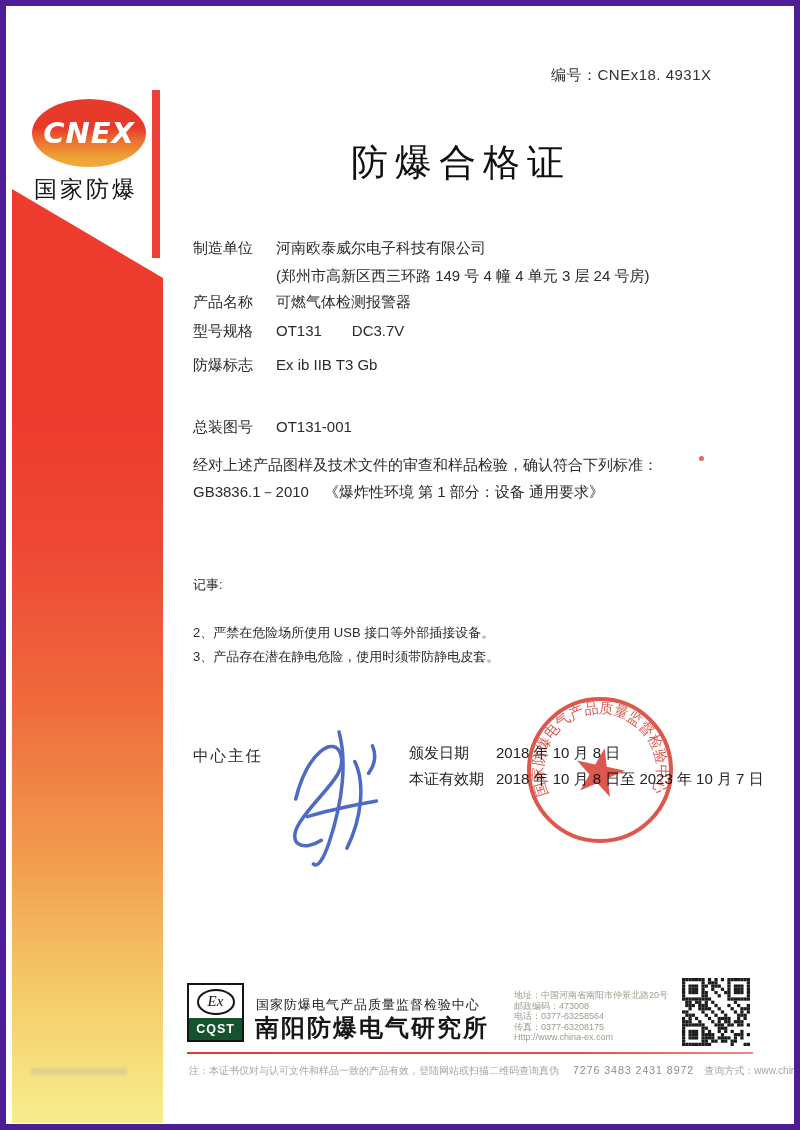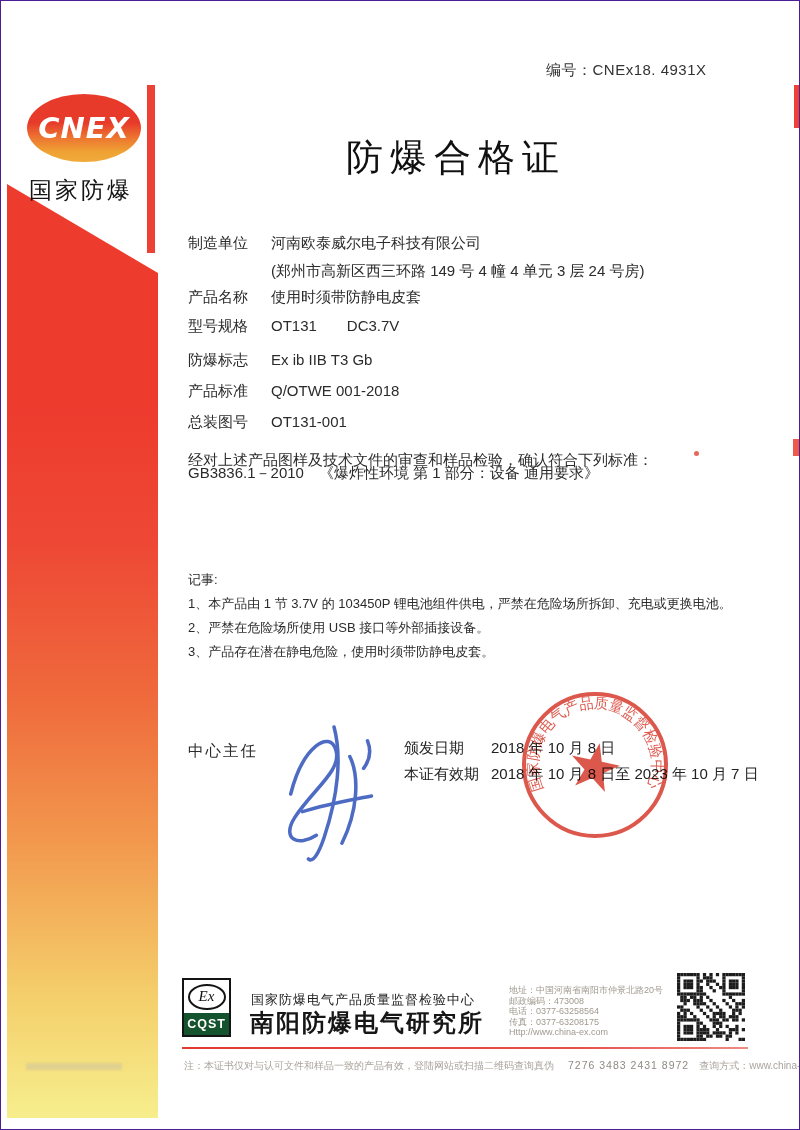--- a/index.html
+++ b/index.html
@@ -1,37 +1,37 @@
 <!DOCTYPE html>
 <html><head>
 <meta charset="utf-8">
 <style>
   html,body{margin:0;padding:0;background:#f3f1ed;}
   body{font-family:"Liberation Sans","DejaVu Sans",sans-serif;}
   .page{position:relative;width:800px;height:1130px;margin:0 auto;background:#ffffff;
-        border:1px solid #4c1d95;box-sizing:border-box;overflow:hidden;color:#2b2b2b;}
+        border:6px solid #4c1d95;box-sizing:border-box;overflow:hidden;color:#2b2b2b;}
 
   
   .band{position:absolute;left:6px;top:183px;width:151px;height:934px;
         background:linear-gradient(180deg,#ed3b2e 0%,#ed3b2e 23%,#ee4735 38%,#ef6a3c 55%,#f29a4e 71%,#f4cf6b 87%,#f7ee8d 100%);
         clip-path:polygon(0 0,151px 89px,151px 934px,0 934px);}
   .wm{position:absolute;left:146px;top:930px;transform:rotate(-90deg);transform-origin:0 0;
       font-family:"DejaVu Sans","Liberation Sans",sans-serif;font-style:italic;font-weight:bold;
       font-size:150px;letter-spacing:22px;color:#f8f2da;white-space:nowrap;line-height:1;}
   .strip{position:absolute;left:146px;top:84px;width:8px;height:168px;background:#ee4135;}
   .band-smudge{position:absolute;left:25px;top:1062px;width:96px;height:7px;background:#b9b5ad;opacity:.35;filter:blur(1px);}
 
   
   .certno{position:absolute;left:545px;top:60px;font-size:15px;color:#333;letter-spacing:.5px;}
   .logo{position:absolute;left:26px;top:93px;width:120px;}
   .logo-ellipse{width:114px;height:68px;border-radius:50%;display:flex;align-items:center;justify-content:center;
         background:linear-gradient(180deg,#e73a2b 0%,#e73a2b 42%,#ec7030 62%,#efa233 85%,#f0ab3a 100%);}
   .logo-brand{color:#fff;font-style:italic;font-weight:bold;font-size:29px;letter-spacing:1px;
         font-family:"DejaVu Sans","Liberation Sans",sans-serif;}
-  .logo-caption{margin-top:13px;margin-left:2px;font-size:23px;letter-spacing:3px;color:#141414;white-space:nowrap;}
+  .logo-caption{margin-top:7px;margin-left:2px;font-size:23px;letter-spacing:3px;color:#141414;white-space:nowrap;}
   .title{position:absolute;left:185px;top:132px;width:540px;margin:0;text-align:center;
          font-size:37px;font-weight:normal;letter-spacing:7px;color:#101010;}
 
   
   .row{position:absolute;left:187px;right:28px;font-size:15px;white-space:nowrap;}
   .lab{display:inline-block;width:83px;color:#2b2b2b;}
   .val{white-space:pre;color:#2b2b2b;}
   .sub{position:absolute;left:270px;font-size:15px;white-space:nowrap;color:#2b2b2b;}
 
   
@@ -39,21 +39,21 @@
   .noteline{font-size:13px;}
 
   
   .director{position:absolute;left:187px;top:740px;font-size:15.5px;letter-spacing:2px;}
   .issue-row{position:absolute;left:403px;font-size:15px;white-space:nowrap;color:#222;}
   .issue-lab{display:inline-block;width:87px;}
   .signature{position:absolute;left:272px;top:716px;width:128px;height:148px;opacity:.92;}
   .stamp{position:absolute;left:514px;top:684px;width:160px;height:160px;opacity:.85;mix-blend-mode:multiply;}
 
   
-  .exbadge{position:absolute;left:181px;top:977px;width:49px;border:2px solid #141414;box-sizing:border-box;background:#fff;}
+  .exbadge{position:absolute;left:181px;top:977px;width:57px;border:2px solid #141414;box-sizing:border-box;background:#fff;}
   .ex-top{height:33px;display:flex;align-items:center;justify-content:center;}
   .ex-oval{width:38px;height:26px;border:2px solid #141414;border-radius:50%;display:flex;align-items:center;justify-content:center;
            font-family:"Liberation Serif","DejaVu Serif",serif;font-style:italic;font-size:15px;color:#141414;box-sizing:border-box;}
   .ex-bottom{height:22px;background:#14532d;color:#fff;font-weight:bold;font-size:12.5px;letter-spacing:1px;
              display:flex;align-items:center;justify-content:center;}
   .center-name{position:absolute;left:250px;top:990px;font-size:13px;letter-spacing:1px;color:#222;white-space:nowrap;}
   .institute{position:absolute;left:249px;top:1006px;font-size:24px;font-weight:bold;letter-spacing:2px;color:#161616;white-space:nowrap;}
   .addr{position:absolute;left:508px;top:984px;font-size:9px;line-height:10.5px;color:#a09a90;white-space:nowrap;}
   .qr{position:absolute;left:676px;top:972px;width:68px;height:68px;}
   .redrule{position:absolute;left:181px;top:1046px;width:566px;height:2px;
@@ -61,21 +61,21 @@
   .footnote{position:absolute;left:183px;top:1058px;font-size:10px;color:#aaa49c;white-space:nowrap;}
   .footnote .code{font-size:10.5px;color:#8f8a82;margin:0 10px 0 14px;letter-spacing:1px;}
 
   
   .edge1{position:absolute;left:793px;top:84px;width:7px;height:43px;background:#ee4135;}
   .edge2{position:absolute;left:792px;top:438px;width:8px;height:17px;background:#ee5a4a;}
   .dot1{position:absolute;left:693px;top:450px;width:5px;height:5px;border-radius:50%;background:#e4685c;}
 
   
   .r0{top:233px}.r1{top:287px}.r2{top:316px}.r3{top:350px}.r4{top:381px}.r5{top:412px}
-  .s0{top:450px}.s1{top:463px}.s2{top:504px}
+  .s0{top:450px}.s1{top:477px}.s2{top:504px}
   .n0{top:570px}.n1{top:594px}.n2{top:618px}.n3{top:642px}
   .d0{top:738px}.d1{top:764px}
   .sub0{top:261px}
 </style>
 </head>
 <body>
 
 <div class="page">
 
   <div class="band">
@@ -90,31 +90,29 @@
     <div class="logo-ellipse">
       <span class="logo-brand">CNEX</span>
     </div>
     <div class="logo-caption">国家防爆</div>
   </div>
 
   <h1 class="title">防爆合格证</h1>
 
   <div class="row r0"><span class="lab">制造单位</span><span class="val">河南欧泰威尔电子科技有限公司</span></div>
   <div class="sub sub0">(郑州市高新区西三环路 149 号 4 幢 4 单元 3 层 24 号房)</div>
-  <div class="row r1"><span class="lab">产品名称</span><span class="val">使用时须带防静电皮套</span></div>
+  <div class="row r1"><span class="lab">产品名称</span><span class="val">可燃气体检测报警器</span></div>
   <div class="row r2"><span class="lab">型号规格</span><span class="val">OT131　　DC3.7V</span></div>
   <div class="row r3"><span class="lab">防爆标志</span><span class="val">Ex ib IIB T3 Gb</span></div>
-  <div class="row r4"><span class="lab">产品标准</span><span class="val">Q/OTWE 001-2018</span></div>
   <div class="row r5"><span class="lab">总装图号</span><span class="val">OT131-001</span></div>
 
   <div class="stdline s0">经对上述产品图样及技术文件的审查和样品检验，确认符合下列标准：</div>
   <div class="stdline s1">GB3836.1－2010　《爆炸性环境 第 1 部分：设备 通用要求》</div>
 
   <div class="noteline n0">记事:</div>
-  <div class="noteline n1">1、本产品由 1 节 3.7V 的 103450P 锂电池组件供电，严禁在危险场所拆卸、充电或更换电池。</div>
   <div class="noteline n2">2、严禁在危险场所使用 USB 接口等外部插接设备。</div>
   <div class="noteline n3">3、产品存在潜在静电危险，使用时须带防静电皮套。</div>
 
   <div class="director">中心主任</div>
   <div class="issue-row d0"><span class="issue-lab">颁发日期</span><span>2018 年 10 月 8 日</span></div>
   <div class="issue-row d1"><span class="issue-lab">本证有效期</span><span>2018 年 10 月 8 日至 2023 年 10 月 7 日</span></div>
 
   <svg class="signature" viewBox="0 0 130 150">
     <g fill="none" stroke="#3f5fc0" stroke-width="3.6" stroke-linecap="round">
       <path d="M 18 78 C 30 30 58 12 64 34 C 70 54 40 74 22 102 C 8 124 26 132 44 120"></path>

